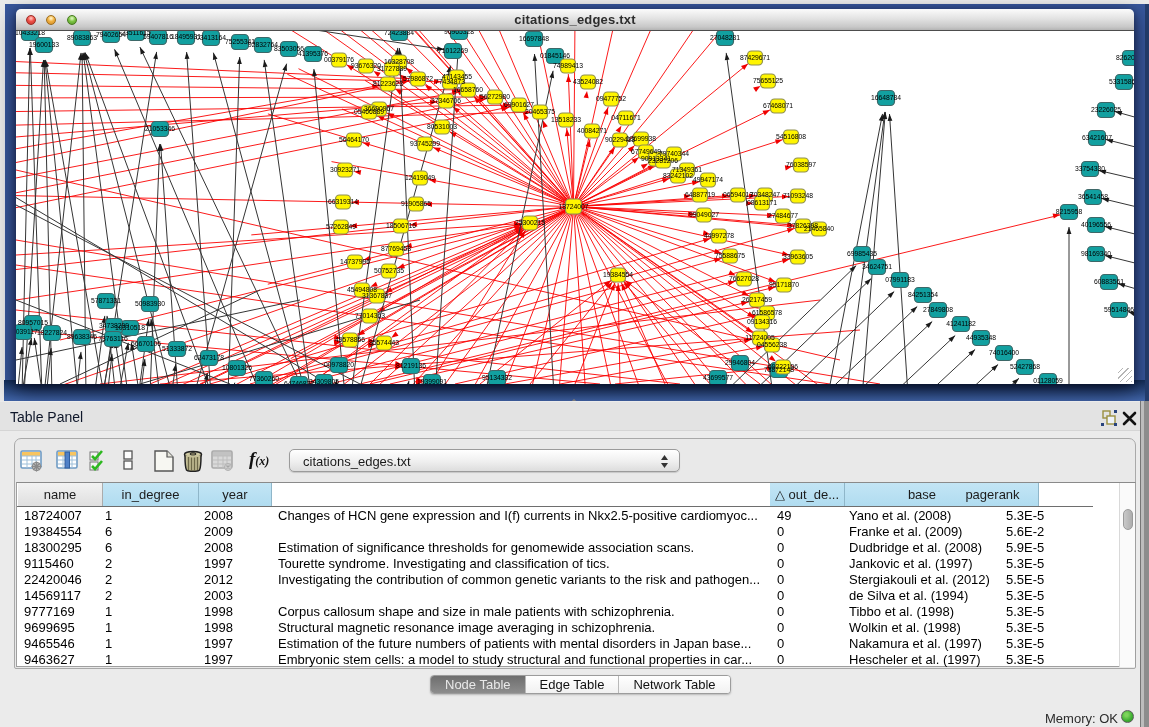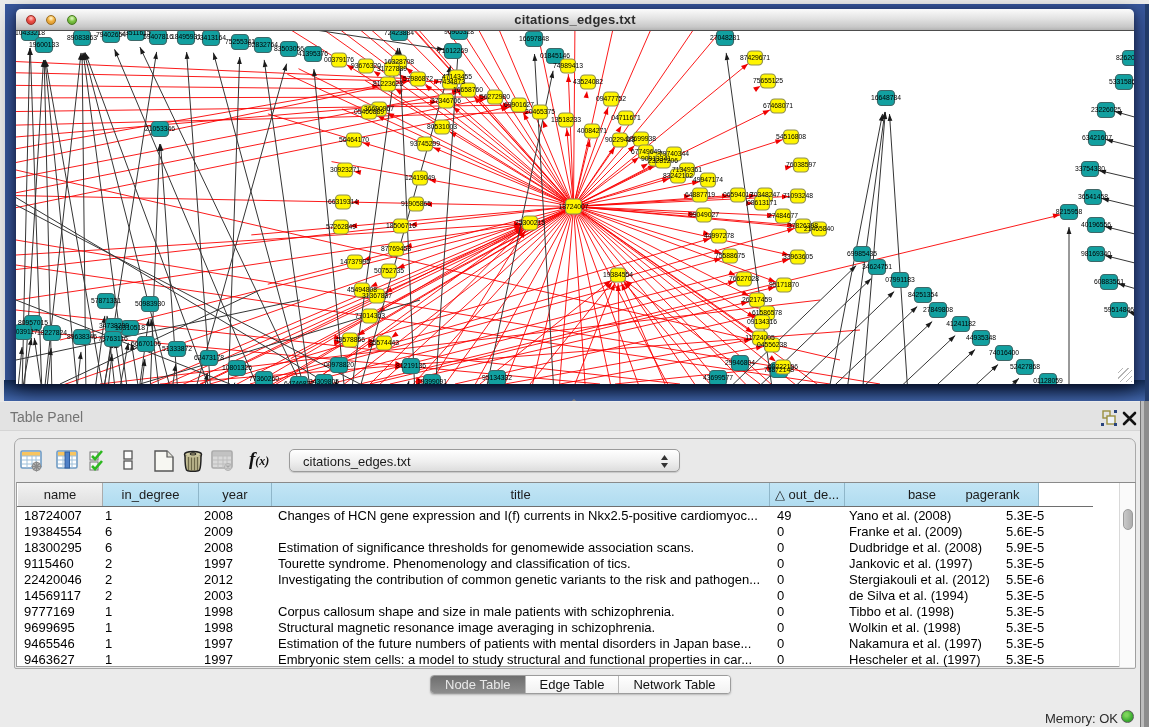--- a/index.html
+++ b/index.html
@@ -19,21 +19,21 @@
 .tl{position:absolute;top:16px;width:10px;height:10px;border-radius:50%}
 #tl-r{left:10px;background:radial-gradient(circle at 50% 30%,#ffb3ad 10%,#ee5048 45%,#c93a32 90%);border:.5px solid #9d2c26}
 #tl-y{left:30px;background:radial-gradient(circle at 50% 30%,#ffeebb 10%,#f0b040 45%,#d7912c 90%);border:.5px solid #9e6f1e}
 #tl-g{left:51px;background:radial-gradient(circle at 50% 30%,#d2f0b0 10%,#7ec544 45%,#5a9e2e 90%);border:.5px solid #47791f}
 #canvas{position:absolute;left:0;top:22px;width:1118px;height:353px;background:#fff;overflow:hidden}
 #grip{position:absolute;right:2px;bottom:2px;width:14px;height:14px;
   background:repeating-linear-gradient(135deg,transparent 0 3px,#b5b5b5 3px 4px)}
 
 #panel{position:absolute;left:0;top:401px;width:1149px;height:326px;background:#ebebeb}
 #panelbar{position:absolute;left:0;top:1px;width:1149px;height:29px;background:#e3e3e3;border-bottom:1px solid #d5d5d5}
-#panelbar .t{position:absolute;left:10px;top:7px;font-size:14px;color:#737373}
+#panelbar .t{position:absolute;left:10px;top:7px;font-size:14px;color:#0f172a}
 #floatico{position:absolute;left:1101px;top:8px;width:17px;height:17px}
 #closeico{position:absolute;left:1122px;top:9px;width:15px;height:15px}
 #innerpanel{position:absolute;left:14px;top:37px;width:1122px;height:231px;
   background:#e9e9e9;border:1px solid #a9a9a9;border-radius:7px 7px 2px 2px}
 
 #toolbar{position:absolute;left:0px;top:44px;width:1120px;height:30px}
 .ticon{position:absolute;top:5px}
 #combo{position:absolute;left:289px;top:48px;width:391px;height:23px;border:1px solid #9b9b9b;border-radius:5px;
   background:linear-gradient(#ffffff,#efefef 55%,#dddddd);box-shadow:0 1px 1px rgba(0,0,0,.15)}
 #combo .ct{position:absolute;left:13px;top:4px;font-size:13px;color:#1a1a1a}
@@ -850,68 +850,67 @@
       <span class="ct">citations_edges.txt</span>
     <svg style="position:absolute;right:10px;top:5px" width="9" height="13" viewBox="0 0 9 13">
       <path d="M4.5 0 L8 5 H1 Z" fill="#333"></path>
         <path d="M4.5 13 L8 8 H1 Z" fill="#333"></path>
     </svg>
   </div>
   <div id="tablebox">
 <div class="hc gray" style="left:1px;width:85px">name</div>
 <div class="hc" style="left:86px;width:96px">in_degree</div>
 <div class="hc" style="left:182px;width:73px">year</div>
-<div class="hc" style="left:255px;width:498px">title</div>
 <div class="hc" style="left:753px;width:75px">△ out_de...</div>
 <div class="hc" style="left:828px;width:155px">base</div>
 <div class="hc" style="left:930px;width:92px">pagerank</div>
 <div id="hdrline"></div>
 <div class="row" style="top:25.4px">
         <span style="left:7px">18724007</span>
         <span style="left:88px">1</span>
         <span style="left:187px">2008</span>
         <span style="left:261px">Changes of HCN gene expression and I(f) currents in Nkx2.5-positive cardiomyoc...</span>
         <span style="left:760px">49</span>
         <span style="left:832px">Yano et al. (2008)</span>
         <span style="left:989px">5.3E-5</span>
       </div>
 <div class="row" style="top:41.3px">
         <span style="left:7px">19384554</span>
         <span style="left:88px">6</span>
         <span style="left:187px">2009</span>
         <span style="left:760px">0</span>
         <span style="left:832px">Franke et al. (2009)</span>
-        <span style="left:989px">5.6E-5</span>
+        <span style="left:989px">5.6E-2</span>
       </div>
 <div class="row" style="top:57.3px">
         <span style="left:7px">18300295</span>
         <span style="left:88px">6</span>
         <span style="left:187px">2008</span>
         <span style="left:261px">Estimation of significance thresholds for genomewide association scans.</span>
         <span style="left:760px">0</span>
         <span style="left:832px">Dudbridge et al. (2008)</span>
         <span style="left:989px">5.9E-5</span>
       </div>
 <div class="row" style="top:73.2px">
         <span style="left:7px">9115460</span>
         <span style="left:88px">2</span>
         <span style="left:187px">1997</span>
-        <span style="left:261px">Tourette syndrome. Phenomenology and classification of tics.</span>
+        <span style="left:261px">Tourette syndrome. Investigating and classification of tics.</span>
         <span style="left:760px">0</span>
         <span style="left:832px">Jankovic et al. (1997)</span>
         <span style="left:989px">5.3E-5</span>
       </div>
 <div class="row" style="top:89.2px">
         <span style="left:7px">22420046</span>
         <span style="left:88px">2</span>
         <span style="left:187px">2012</span>
         <span style="left:261px">Investigating the contribution of common genetic variants to the risk and pathogen...</span>
         <span style="left:760px">0</span>
         <span style="left:832px">Stergiakouli et al. (2012)</span>
-        <span style="left:989px">5.5E-6</span>
+        <span style="left:989px">5.5E-5</span>
       </div>
 <div class="row" style="top:105.2px">
         <span style="left:7px">14569117</span>
         <span style="left:88px">2</span>
         <span style="left:187px">2003</span>
         <span style="left:760px">0</span>
         <span style="left:832px">de Silva et al. (1994)</span>
         <span style="left:989px">5.3E-5</span>
       </div>
 <div class="row" style="top:121.1px">

